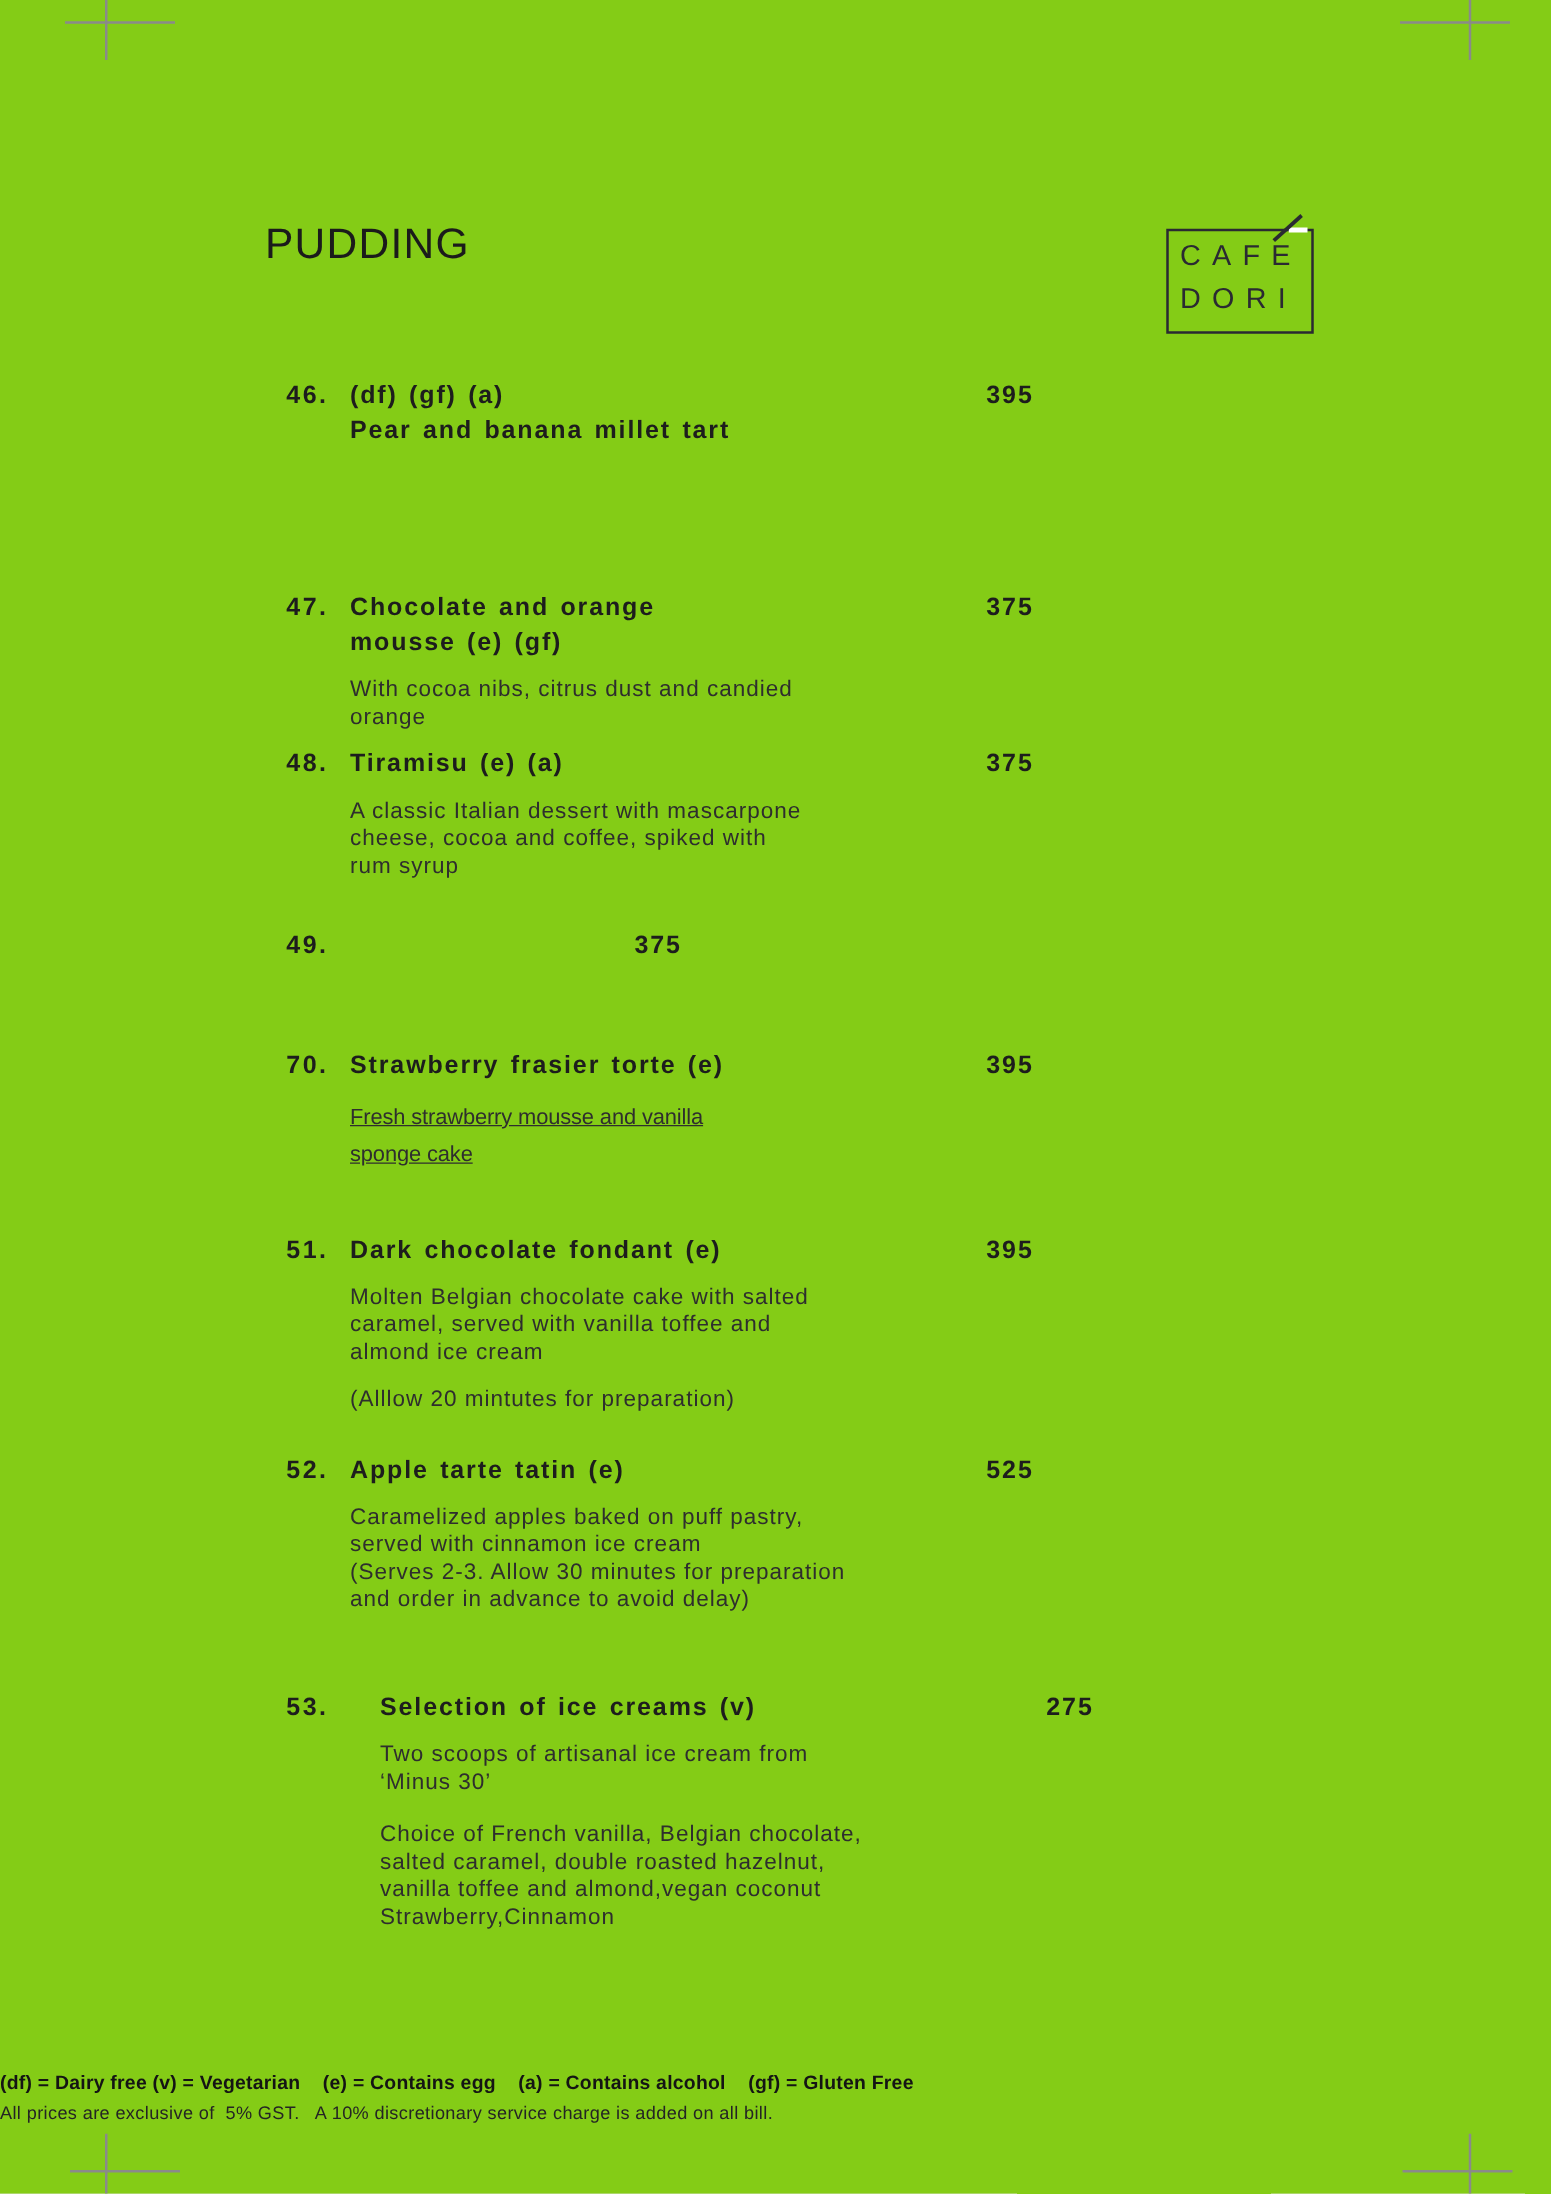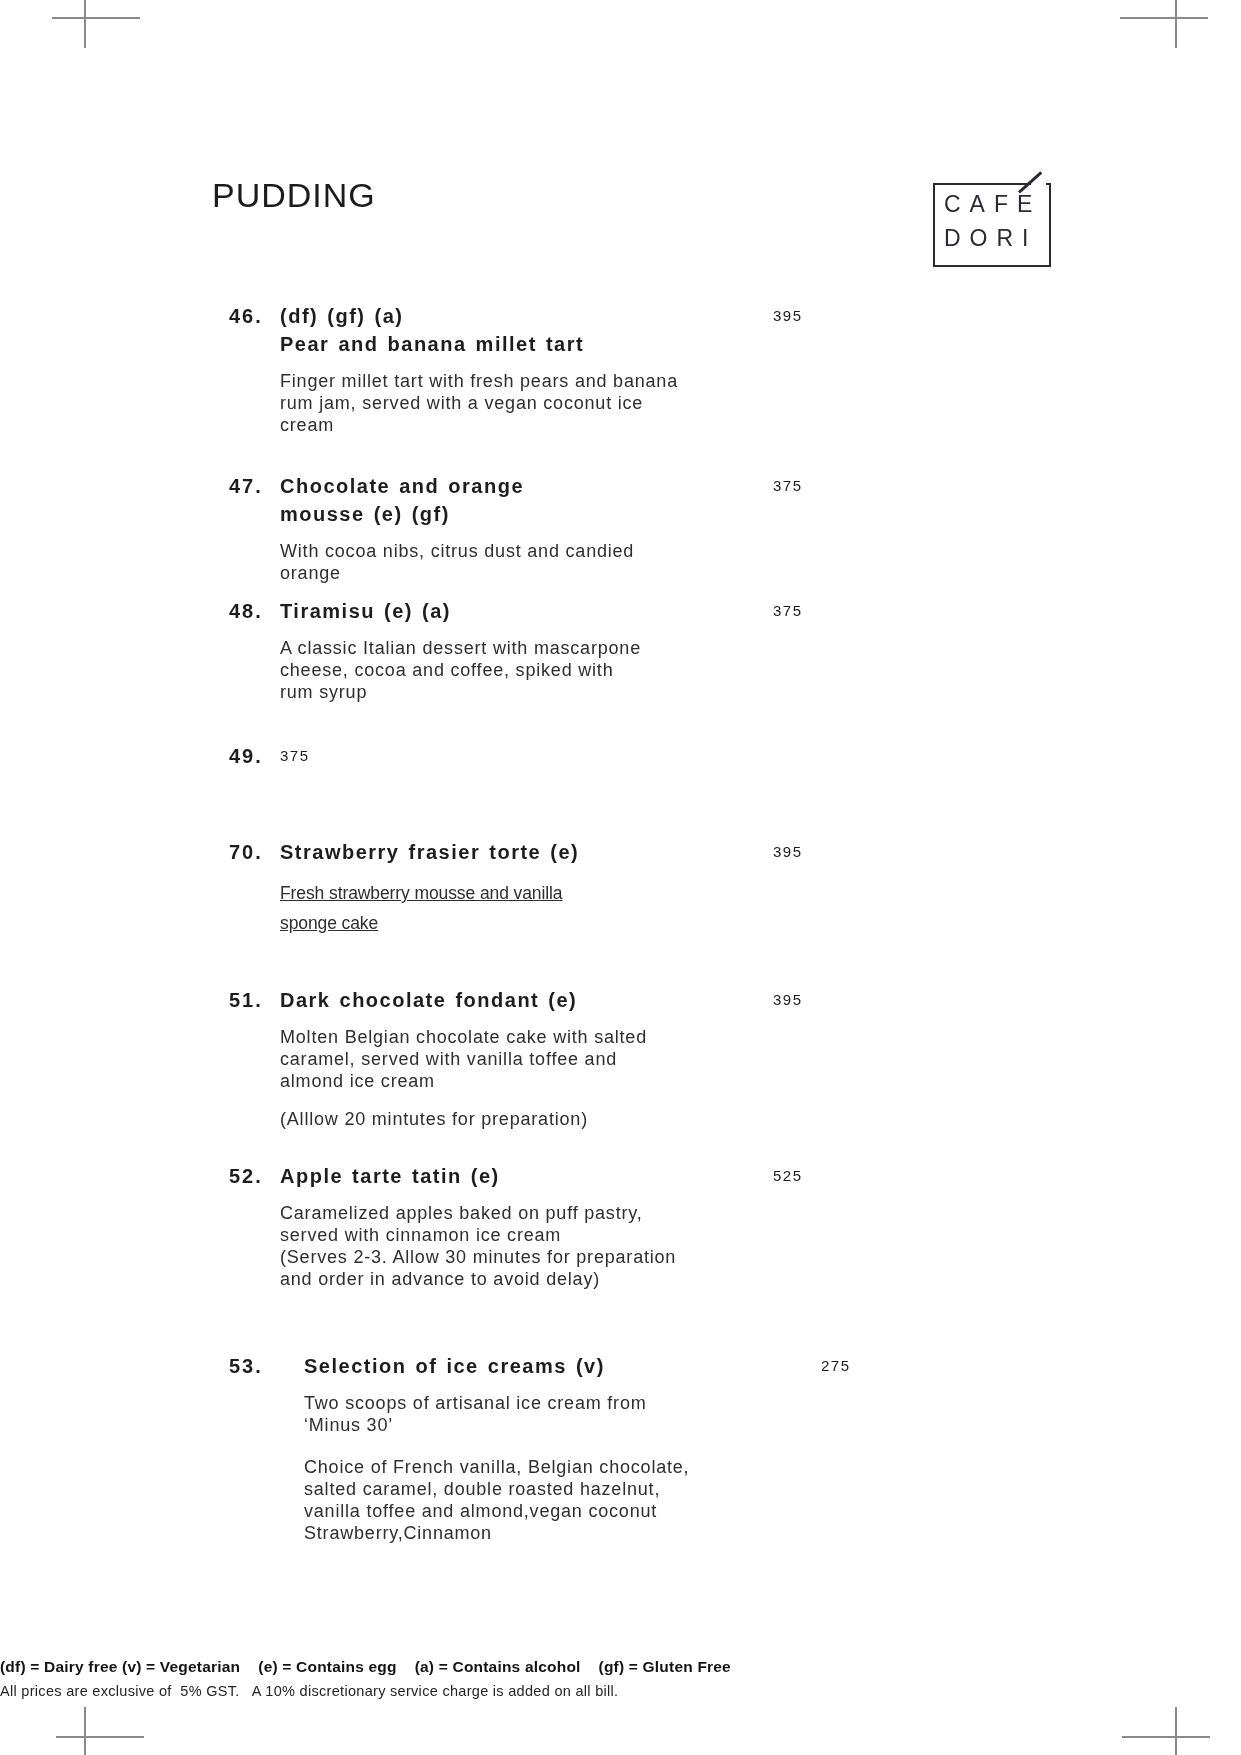--- a/index.html
+++ b/index.html
@@ -1,19 +1,19 @@
 <!DOCTYPE html>
 <html><head>
 <meta charset="utf-8">
 <style>
   html,body{margin:0;padding:0;background:#e8e8e8;}
   .page{
     position:relative;
     width:1241px;height:1755px;
-    background:#ffffff;
+    background:#84cc16;
     overflow:hidden;
     font-family:"Liberation Sans", sans-serif;
     color:#1d1d1d;
     margin:0 auto;
   }
 
   
   .crop-bar{position:absolute;background:#8a8a8a;}
 
   
@@ -46,22 +46,22 @@
   }
   .num{
     font-size:20px;font-weight:700;letter-spacing:2px;
     line-height:28px;color:#1d1d1d;
   }
   .title{
     font-size:20px;font-weight:700;letter-spacing:1.5px;word-spacing:2px;
     line-height:28px;color:#1d1d1d;white-space:pre-line;
   }
   .price{
-    font-size:15px;font-weight:400;letter-spacing:1.5px;
-    line-height:28px;color:#1d1d1d;text-align:left;
+    font-size:20px;font-weight:700;letter-spacing:1.5px;
+    line-height:28px;color:#1d1d1d;text-align:center;
   }
   .desc{
     margin-top:12px;
     font-size:18px;font-weight:400;letter-spacing:0.8px;
     line-height:22px;color:#2e2e2e;white-space:pre-line;
   }
   .desc.alt{letter-spacing:-0.1px;font-size:17.5px;line-height:30px;text-decoration:underline;}
   .desc.note-sm{margin-top:16px;}
   .desc.note-lg{margin-top:20px;}
 
@@ -109,23 +109,20 @@
     <div class="logo-accent"></div>
     <div class="logo-line">CAFE</div>
     <div class="logo-line">DORI</div>
   </div>
 
   <div class="item" style="top:302px;">
     <div class="num">46.</div>
     <div class="body">
       <div class="title">(df) (gf) (a)</div>
       <div class="title">Pear and banana millet tart</div>
-      <div class="desc">Finger millet tart with fresh pears and banana
-rum jam, served with a vegan coconut ice
-cream</div>
     </div>
     <div class="price">395</div>
   </div>
 
   <div class="item" style="top:472px;">
     <div class="num">47.</div>
     <div class="body">
       <div class="title">Chocolate and orange</div>
       <div class="title">mousse (e) (gf)</div>
       <div class="desc">With cocoa nibs, citrus dust and candied

